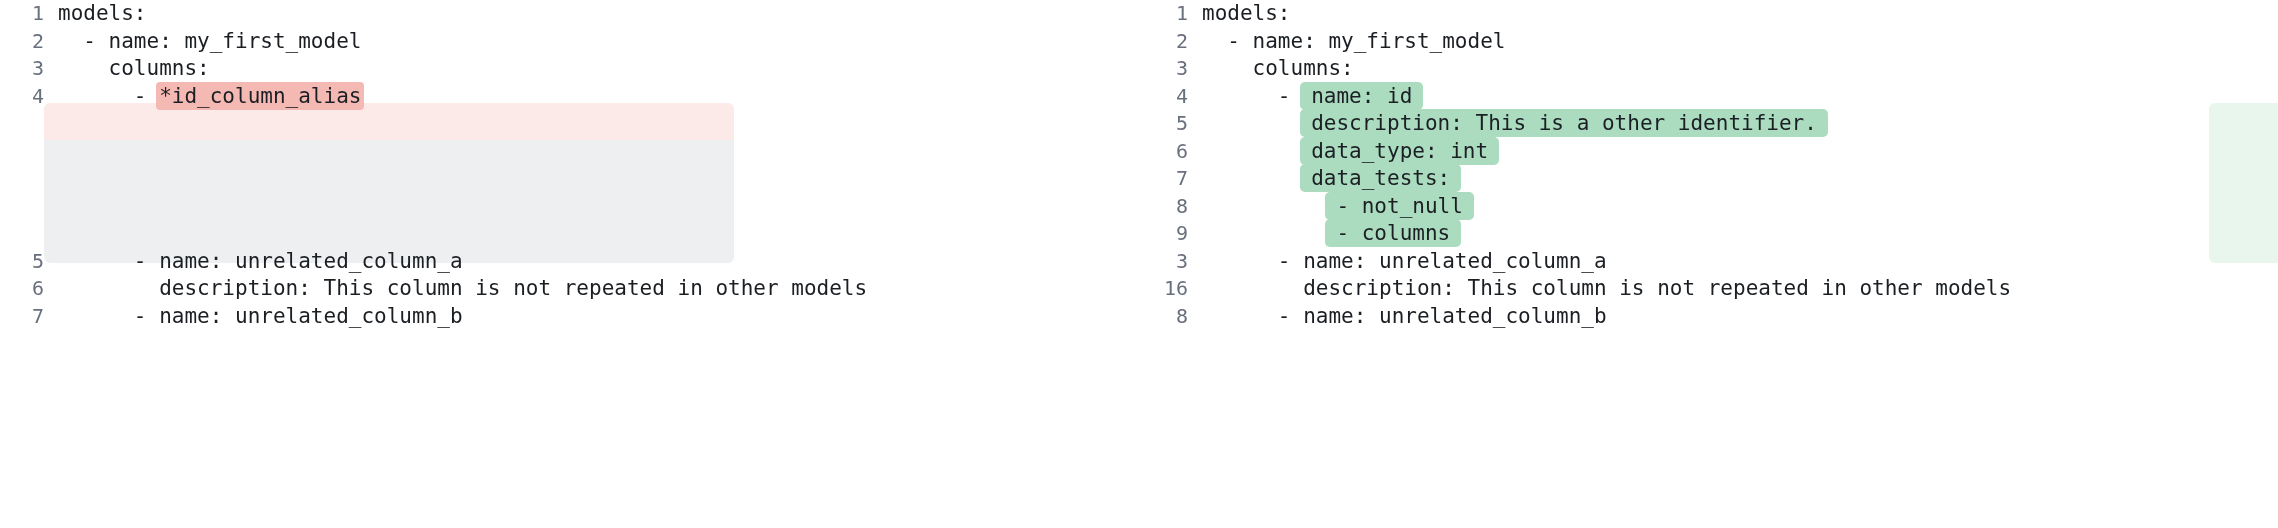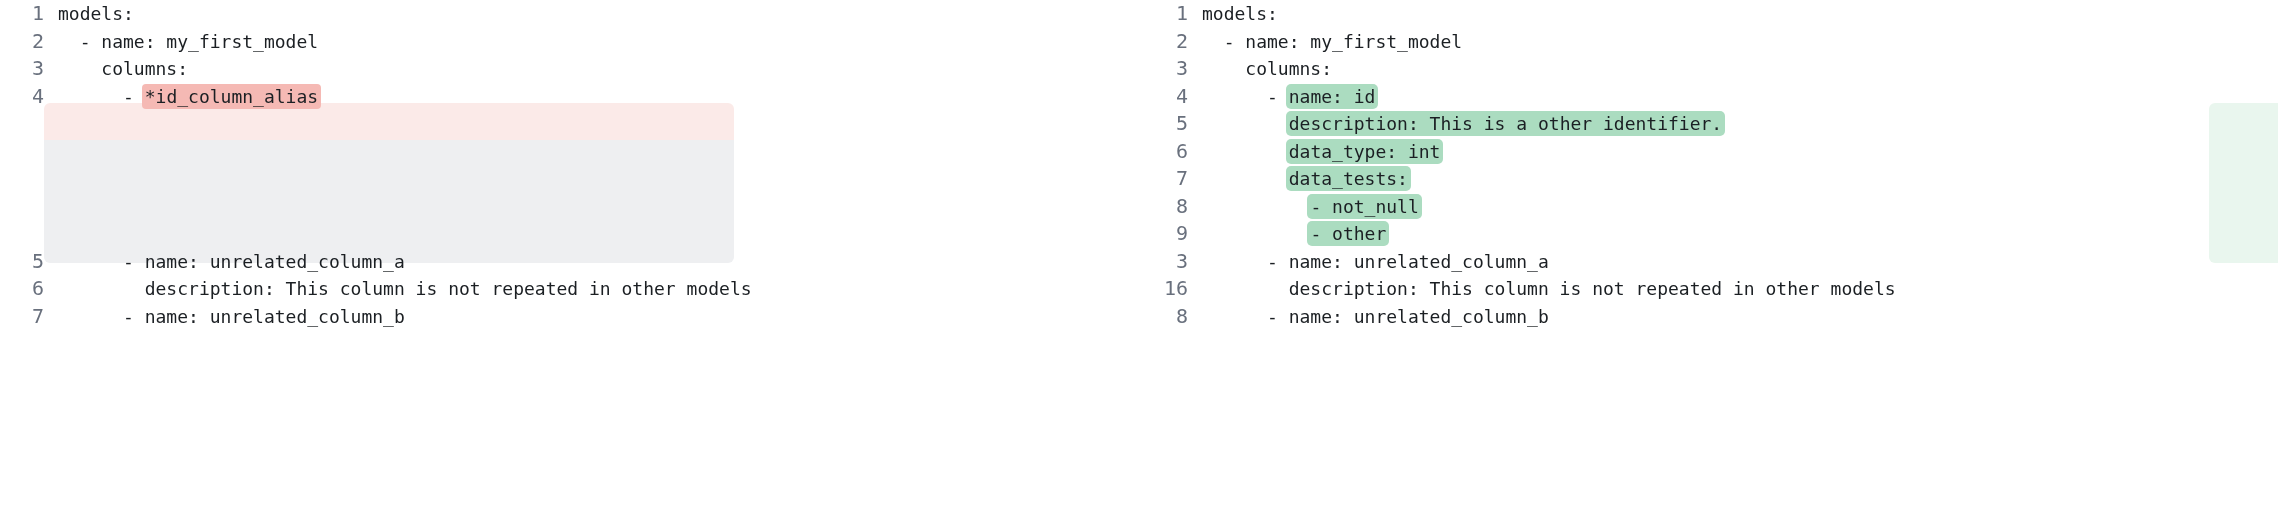--- a/index.html
+++ b/index.html
@@ -53,38 +53,38 @@
     font-family: "DejaVu Sans Mono", "Liberation Mono", monospace;
   }
   .pane-left .gutter  { width: 34px; }
   .pane-right .gutter { width: 34px; }
   .pane-left  .code-lines { padding-left: 10px; }
   .pane-right .code-lines { padding-left: 1075px; margin-left: -1060px; }
 
   .code {
     flex: 1 1 auto;
     color: #1b1f23;
-    font-size: 18px;
+    font-size: 21px;
     position: relative;
     white-space: pre;
   }
   .tok {
     padding: 1px 0;
     border-radius: 4px;
   }
   .tok-del {
     background: #f5b9b4;
     border-radius: 4px;
     padding: 2px 3px;
     margin: 0 -3px;
   }
   .tok-add {
     background: #abdcc0;
     border-radius: 5px;
-    padding: 2px 3px;
+    padding: 2px 11px;
     margin: 0 -3px;
   }
 
   
   .blk {
     position: absolute;
     z-index: 1;
     box-sizing: border-box;
   }
   .blk-del {
@@ -129,20 +129,20 @@
     <div class="blk blk-add" style="left:1070px; top:103px; width:1190px; height:160px;"></div>
     <div class="code-lines" id="right-lines">
         <div class="line"><span class="gutter">1</span><span class="code">models:</span></div>
         <div class="line"><span class="gutter">2</span><span class="code">  - name: my_first_model</span></div>
         <div class="line"><span class="gutter">3</span><span class="code">    columns:</span></div>
         <div class="line"><span class="gutter">4</span><span class="code">      - <span class="tok tok-add">name: id</span></span></div>
         <div class="line"><span class="gutter">5</span><span class="code">        <span class="tok tok-add">description: This is a other identifier.</span></span></div>
         <div class="line"><span class="gutter">6</span><span class="code">        <span class="tok tok-add">data_type: int</span></span></div>
         <div class="line"><span class="gutter">7</span><span class="code">        <span class="tok tok-add">data_tests:</span></span></div>
         <div class="line"><span class="gutter">8</span><span class="code">          <span class="tok tok-add">- not_null</span></span></div>
-        <div class="line"><span class="gutter">9</span><span class="code">          <span class="tok tok-add">- other</span></span></div>
+        <div class="line"><span class="gutter">9</span><span class="code">          <span class="tok tok-add">- columns</span></span></div>
         <div class="line"><span class="gutter">3</span><span class="code">      - name: unrelated_column_a</span></div>
         <div class="line"><span class="gutter">16</span><span class="code">        description: This column is not repeated in other models</span></div>
         <div class="line"><span class="gutter">8</span><span class="code">      - name: unrelated_column_b</span></div>
       </div>
   </div>
 
 </div>
 
 </body></html>

